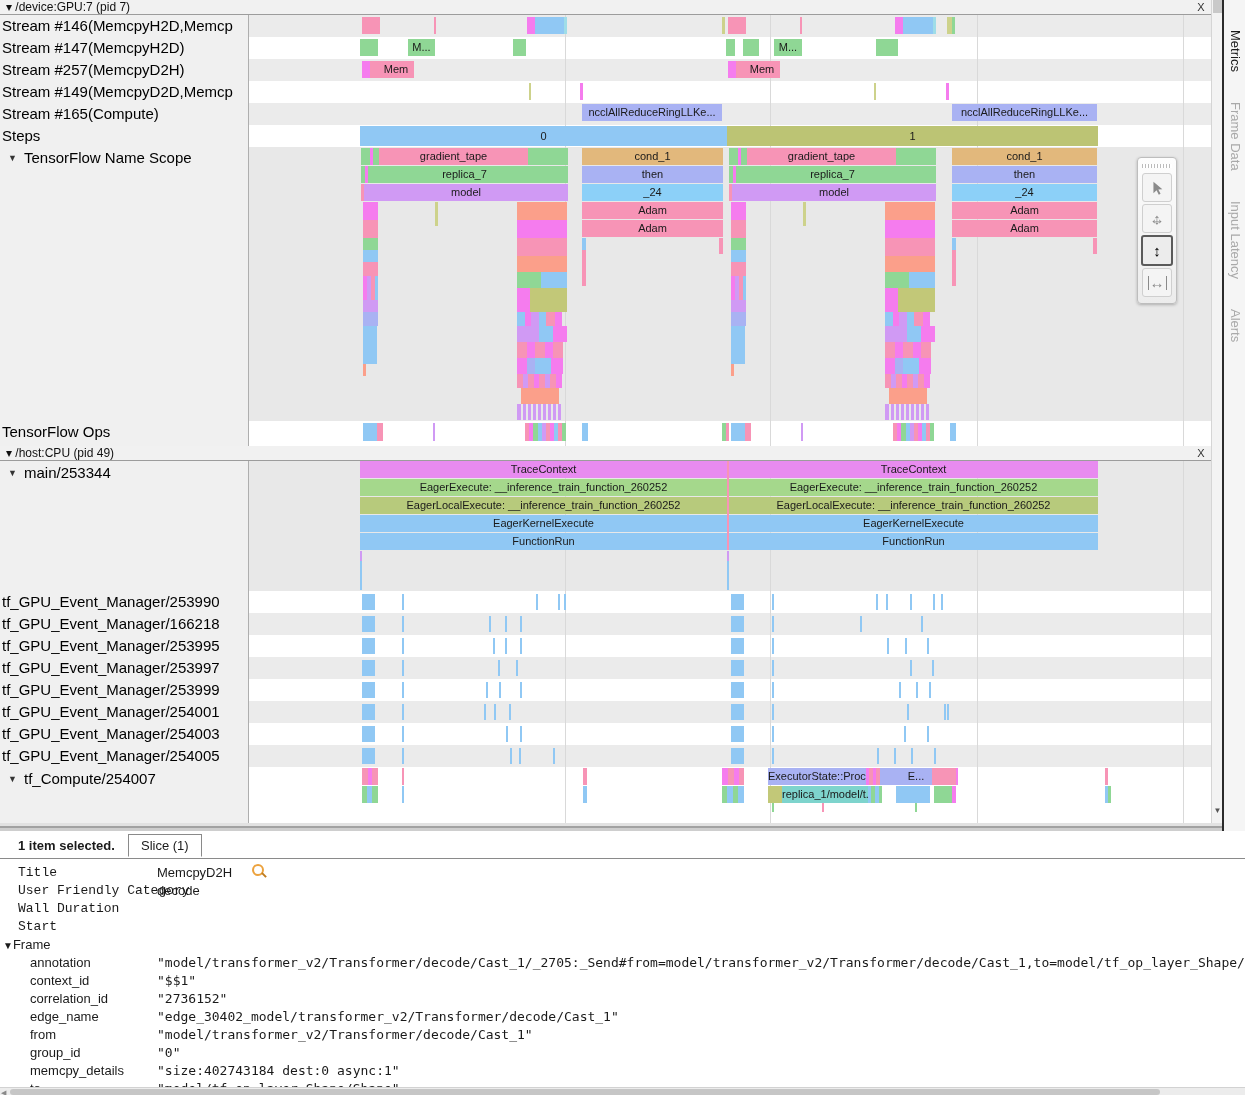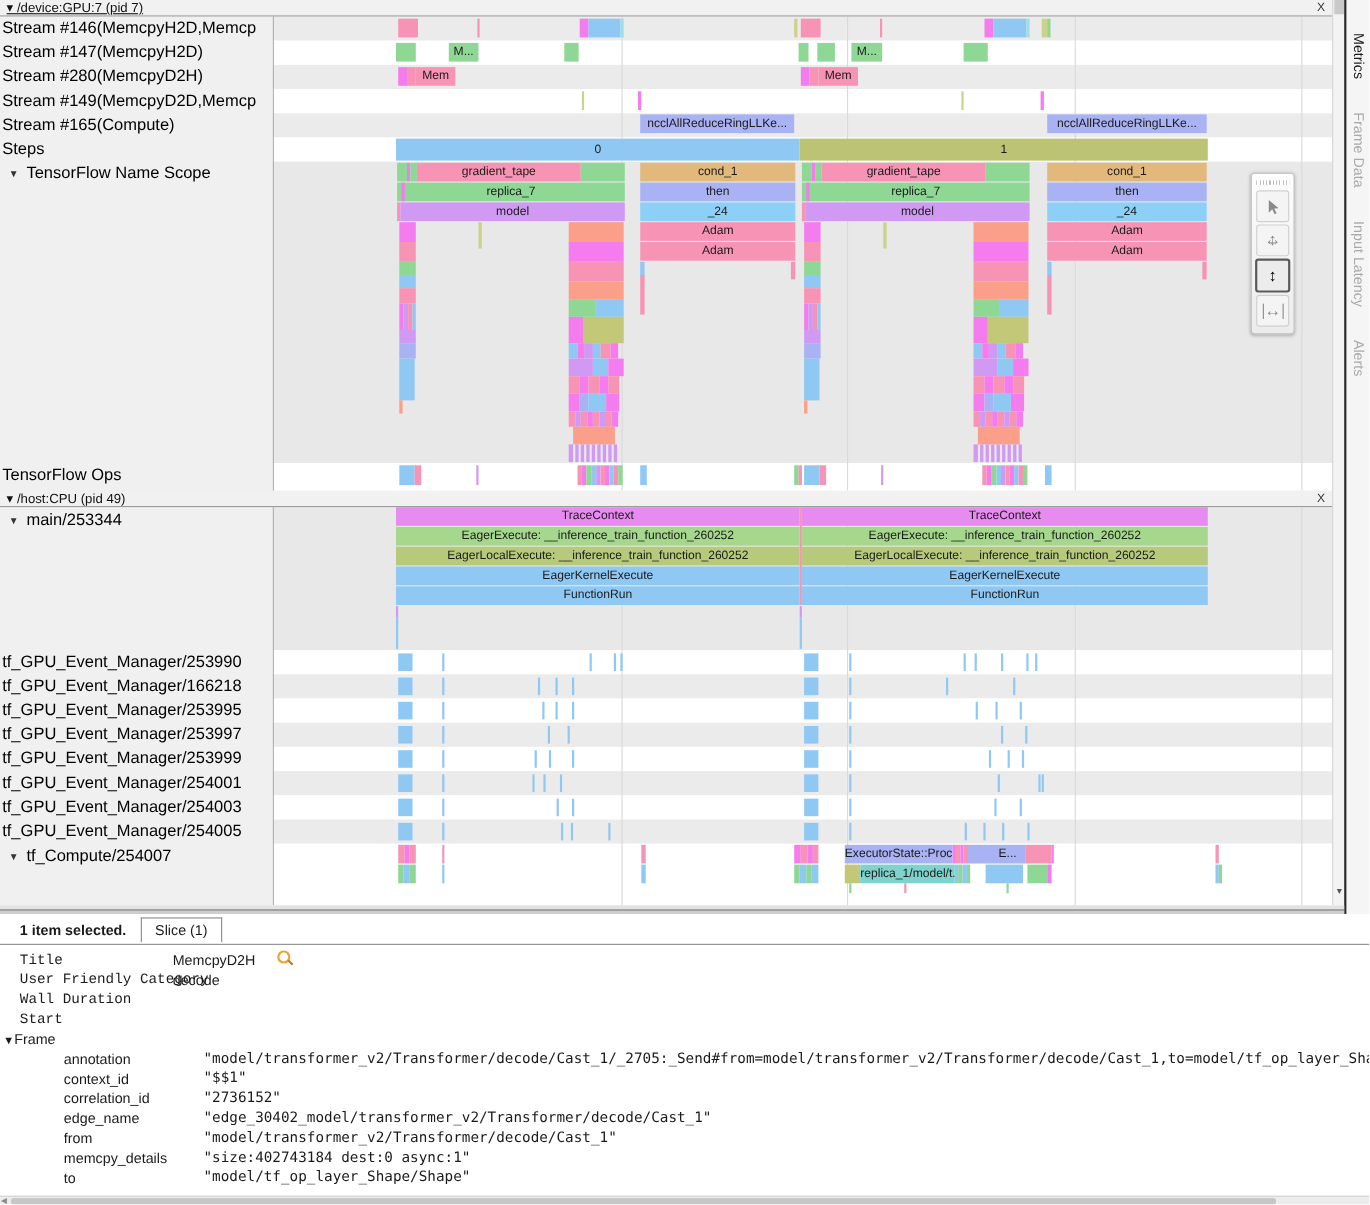--- a/index.html
+++ b/index.html
@@ -45,21 +45,21 @@
   .detail{position:absolute;left:0;top:831px;width:1245px;height:264px;background:#fff;font-size:13px;color:#1a1a1a;overflow:hidden;}
   .tabrow{height:23px;border-bottom:1px solid #8a8a8a;position:relative;padding-top:4px;}
   .selcount{position:absolute;left:18px;top:7px;font-weight:bold;}
   .slice-tab{position:absolute;left:128px;top:3px;height:21px;line-height:21px;padding:0 12px;background:#fff;
              border:1px solid #8a8a8a;border-bottom:1px solid #fff;margin-bottom:-1px;z-index:2;cursor:pointer;}
   .frow{display:flex;height:18px;line-height:18px;}
   .flabel{padding-left:18px;width:139px;flex:none;white-space:nowrap;font-family:Liberation Mono, monospace;}
   .fvalue{white-space:nowrap;}
   .argshdr{height:18px;line-height:18px;padding-left:3px;}
   .argshdr .tri{font-size:10px;}
-  .arow{display:flex;height:18px;line-height:18px;margin-left:28px;}
+  .arow{display:flex;height:18px;line-height:18px;}
   .alabel{padding-left:30px;width:127px;flex:none;white-space:nowrap;}
   .avalue{font-family:"DejaVu Sans Mono",monospace;white-space:nowrap;overflow:hidden;flex:1;}
   .fields-pad{height:5px;}
   .lens{display:inline-block;width:8px;height:8px;border:2px solid #eca23d;border-radius:50%;position:relative;margin-left:20px;vertical-align:-1px;}
   .lens::after{content:"";position:absolute;width:6px;height:2px;background:#c07c1e;transform:rotate(45deg);right:-5px;bottom:-2px;}
   
   .hscroll{position:absolute;left:0;top:1087px;width:1245px;height:8px;background:#ececec;border-top:1px solid #d2d2d2;}
   .harrow{position:absolute;left:1px;top:1px;font-size:7px;color:#8a8a8a;line-height:7px;}
   .hthumb{position:absolute;left:10px;top:1px;height:6px;width:1150px;background:#c6c6c6;border-radius:3px;}
 </style>
@@ -441,40 +441,40 @@
       <div class="bar" style="left: 934px; top: 786px; width: 18px; height: 17px; background: rgb(143, 215, 149); line-height: 17px;"></div>
       <div class="bar" style="left: 952px; top: 786px; width: 4px; height: 17px; background: rgb(245, 124, 238); line-height: 17px;"></div>
       <div class="bar" style="left: 1105px; top: 786px; width: 3px; height: 17px; background: rgb(144, 200, 244); line-height: 17px;"></div>
       <div class="bar" style="left: 1108px; top: 786px; width: 3px; height: 17px; background: rgb(143, 215, 149); line-height: 17px;"></div>
       <div class="bar" style="left: 772px; top: 803px; width: 2px; height: 9px; background: rgb(143, 215, 149); line-height: 9px;"></div>
       <div class="bar" style="left: 822px; top: 803px; width: 2px; height: 9px; background: rgb(247, 148, 182); line-height: 9px;"></div>
       <div class="bar" style="left: 915px; top: 803px; width: 2px; height: 9px; background: rgb(143, 215, 149); line-height: 9px;"></div>
       <div class="leftdiv" style="left: 248px; top: 15px; height: 808px;"></div>
       <div class="tlabel" style="left: 2px; top: 15px; height: 22px; line-height: 22px;">Stream #146(MemcpyH2D,Memcp</div>
       <div class="tlabel" style="left: 2px; top: 37px; height: 22px; line-height: 22px;">Stream #147(MemcpyH2D)</div>
-      <div class="tlabel" style="left: 2px; top: 59px; height: 22px; line-height: 22px;">Stream #280(MemcpyD2H)</div>
+      <div class="tlabel" style="left: 2px; top: 59px; height: 22px; line-height: 22px;">Stream #257(MemcpyD2H)</div>
       <div class="tlabel" style="left: 2px; top: 81px; height: 22px; line-height: 22px;">Stream #149(MemcpyD2D,Memcp</div>
       <div class="tlabel" style="left: 2px; top: 103px; height: 22px; line-height: 22px;">Stream #165(Compute)</div>
       <div class="tlabel" style="left: 2px; top: 125px; height: 22px; line-height: 22px;">Steps</div>
       <div class="tarrow" style="left: 8px; top: 147px; height: 22px; line-height: 22px;">▼</div>
       <div class="tlabel" style="left: 24px; top: 147px; height: 22px; line-height: 22px;">TensorFlow Name Scope</div>
       <div class="tlabel" style="left: 2px; top: 421px; height: 22px; line-height: 22px;">TensorFlow Ops</div>
       <div class="tarrow" style="left: 8px; top: 461px; height: 24px; line-height: 24px;">▼</div>
       <div class="tlabel" style="left: 24px; top: 461px; height: 24px; line-height: 24px;">main/253344</div>
       <div class="tlabel" style="left: 2px; top: 591px; height: 22px; line-height: 22px;">tf_GPU_Event_Manager/253990</div>
       <div class="tlabel" style="left: 2px; top: 613px; height: 22px; line-height: 22px;">tf_GPU_Event_Manager/166218</div>
       <div class="tlabel" style="left: 2px; top: 635px; height: 22px; line-height: 22px;">tf_GPU_Event_Manager/253995</div>
       <div class="tlabel" style="left: 2px; top: 657px; height: 22px; line-height: 22px;">tf_GPU_Event_Manager/253997</div>
       <div class="tlabel" style="left: 2px; top: 679px; height: 22px; line-height: 22px;">tf_GPU_Event_Manager/253999</div>
       <div class="tlabel" style="left: 2px; top: 701px; height: 22px; line-height: 22px;">tf_GPU_Event_Manager/254001</div>
       <div class="tlabel" style="left: 2px; top: 723px; height: 22px; line-height: 22px;">tf_GPU_Event_Manager/254003</div>
       <div class="tlabel" style="left: 2px; top: 745px; height: 22px; line-height: 22px;">tf_GPU_Event_Manager/254005</div>
       <div class="tarrow" style="left: 8px; top: 767px; height: 24px; line-height: 24px;">▼</div>
       <div class="tlabel" style="left: 24px; top: 767px; height: 24px; line-height: 24px;">tf_Compute/254007</div>
-      <div class="sechdr" style="top: 0px; text-decoration: underline;">▾ /device:GPU:7 (pid 7)</div>
+      <div class="sechdr" style="top: 0px;">▾ /device:GPU:7 (pid 7)</div>
       <div class="xbtn" style="left: 1194px; top: 1px;">X</div>
       <div class="sechdr" style="top: 446px;">▾ /host:CPU (pid 49)</div>
       <div class="xbtn" style="left: 1194px; top: 447px;">X</div>
     </div>
 
   <div class="vscroll">
     <div class="vthumb"></div>
     <div class="vdown">▼</div>
   </div>
 
@@ -551,20 +551,24 @@
         </div>
         <div class="arow">
           <div class="alabel">edge_name</div>
           <div class="avalue">"edge_30402_model/transformer_v2/Transformer/decode/Cast_1"</div>
         </div>
         <div class="arow">
           <div class="alabel">from</div>
           <div class="avalue">"model/transformer_v2/Transformer/decode/Cast_1"</div>
         </div>
         <div class="arow">
+          <div class="alabel">group_id</div>
+          <div class="avalue">"0"</div>
+        </div>
+        <div class="arow">
           <div class="alabel">memcpy_details</div>
           <div class="avalue">"size:402743184 dest:0 async:1"</div>
         </div>
         <div class="arow">
           <div class="alabel">to</div>
           <div class="avalue">"model/tf_op_layer_Shape/Shape"</div>
         </div>
       </div>
   </div>
 

